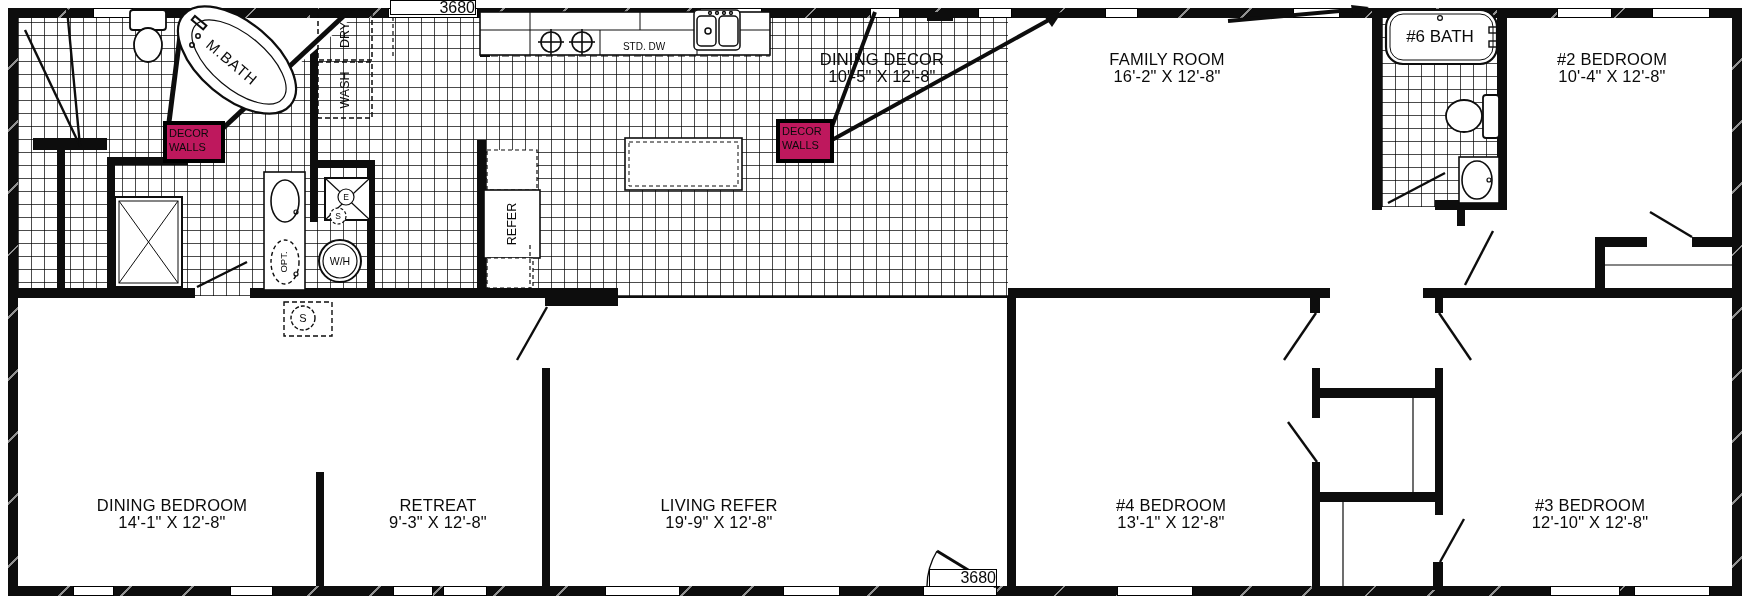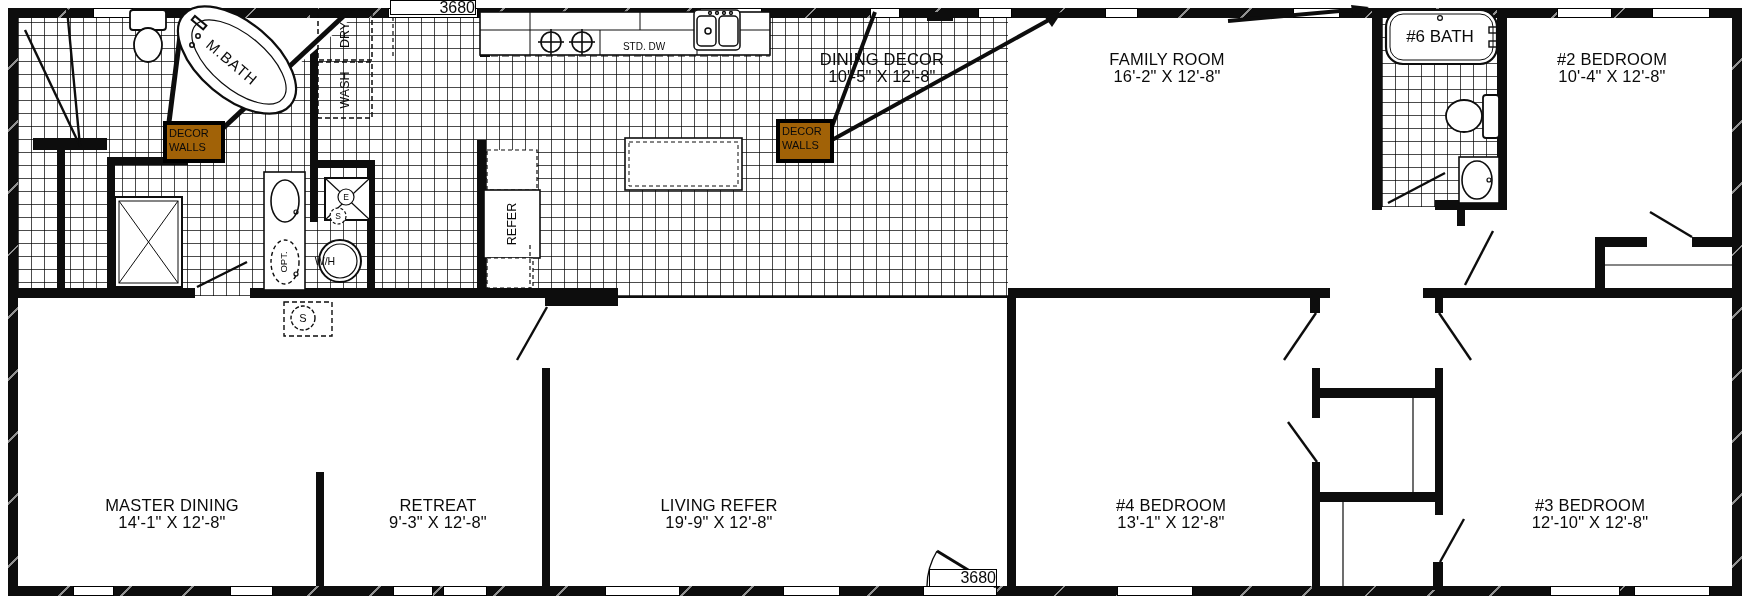--- a/index.html
+++ b/index.html
@@ -9,21 +9,21 @@
         background-image:
           repeating-linear-gradient(0deg, rgba(0,0,0,.7) 0 1px, transparent 1px 13px),
           repeating-linear-gradient(90deg, rgba(0,0,0,.7) 0 1px, transparent 1px 13px);}
   .wall{position:absolute;background:#0d0d0d;}
   .ow{background-image:repeating-linear-gradient(135deg, transparent 0 42px, rgba(255,255,255,.55) 42px 44px);}
   .win{position:absolute;background:#fff;border:1.5px solid #000;box-sizing:border-box;}
   .lbl{position:absolute;font-size:16.5px;line-height:1.06;text-align:center;
        transform:translateX(-50%);white-space:nowrap;letter-spacing:.2px;}
   .tag{position:absolute;background:#fff;border:1.5px solid #000;box-sizing:border-box;
        font-size:16px;text-align:right;white-space:nowrap;}
-  .decor{position:absolute;background:#a16207;border:4px solid #000;box-sizing:border-box;
+  .decor{position:absolute;background:#be185d;border:4px solid #000;box-sizing:border-box;
        font-size:11px;line-height:1.3;padding:1px 2px;white-space:pre-line;text-align:left;}
   .fx{position:absolute;transform:translate(-50%,-50%);white-space:nowrap;}
   .rot{transform:translate(-50%,-50%) rotate(-90deg);}
   .tilt{transform:translate(-50%,-50%) rotate(40deg);letter-spacing:1px;}
   svg{position:absolute;left:0;top:0;}
 </style>
 </head>
 <body>
 
 <div id="plan">
@@ -249,21 +249,21 @@
 
   <div class="decor" style="left:163px;top:121px;width:62px;height:42px;">DECOR
 WALLS</div>
   <div class="decor" style="left:776px;top:119px;width:58px;height:44px;">DECOR
 WALLS</div>
 
   <div class="tag" style="left:390px;top:0;width:86px;height:15px;line-height:13px;">3680</div>
   <div class="tag" style="left:929px;top:569px;width:68px;height:18px;line-height:16px;">3680</div>
 
   <div class="lbl" style="left:172px;top:497px;">
-    <div>MASTER DINING</div>
+    <div>DINING BEDROOM</div>
     <div>14'-1" X 12'-8"</div>
   </div>
   <div class="lbl" style="left:438px;top:497px;">
     <div>RETREAT</div>
     <div>9'-3" X 12'-8"</div>
   </div>
   <div class="lbl" style="left:719px;top:497px;">
     <div>LIVING REFER</div>
     <div>19'-9" X 12'-8"</div>
   </div>
@@ -287,19 +287,19 @@
     <div>#2 BEDROOM</div>
     <div>10'-4" X 12'-8"</div>
   </div>
 
   <div class="fx tilt" style="left:232px;top:62px;font-size:15px;">M.BATH</div>
   <div class="fx" style="left:1440px;top:37px;font-size:17px;">#6 BATH</div>
   <div class="fx rot" style="left:345px;top:35px;font-size:12.5px;">DRY</div>
   <div class="fx rot" style="left:345px;top:90px;font-size:12.5px;">WASH</div>
   <div class="fx rot" style="left:512px;top:224px;font-size:12.5px;">REFER</div>
   <div class="fx rot" style="left:283px;top:262px;font-size:9.5px;">OPT.</div>
-  <div class="fx" style="left:325px;top:261px;font-size:10.5px;text-align:center;">W/H</div>
+  <div class="fx" style="left:340px;top:261px;font-size:10.5px;text-align:center;">W/H</div>
   <div class="fx" style="left:644px;top:46px;font-size:10px;">STD. DW</div>
   <div class="fx" style="left:346px;top:197px;font-size:8.5px;">E</div>
   <div class="fx" style="left:338px;top:216px;font-size:8.5px;">S</div>
   <div class="fx" style="left:303px;top:318px;font-size:11px;">S</div>
 
 </div>
 
 </body></html>

